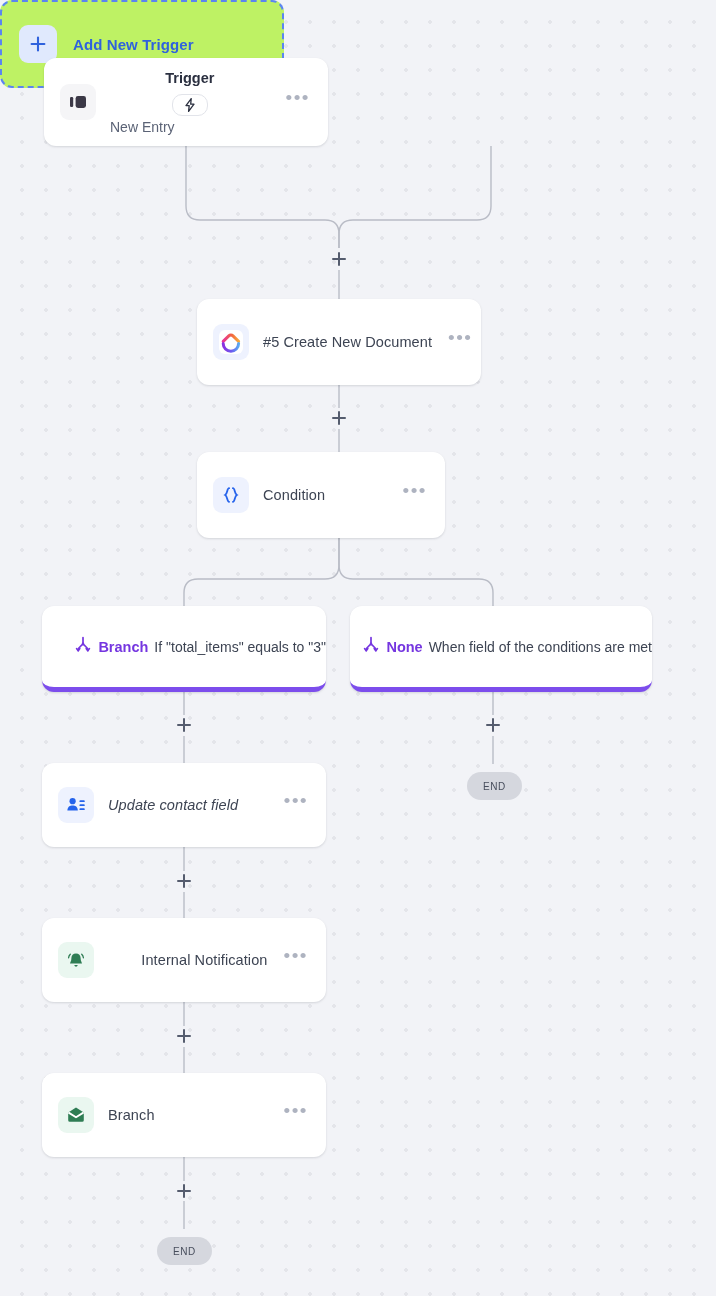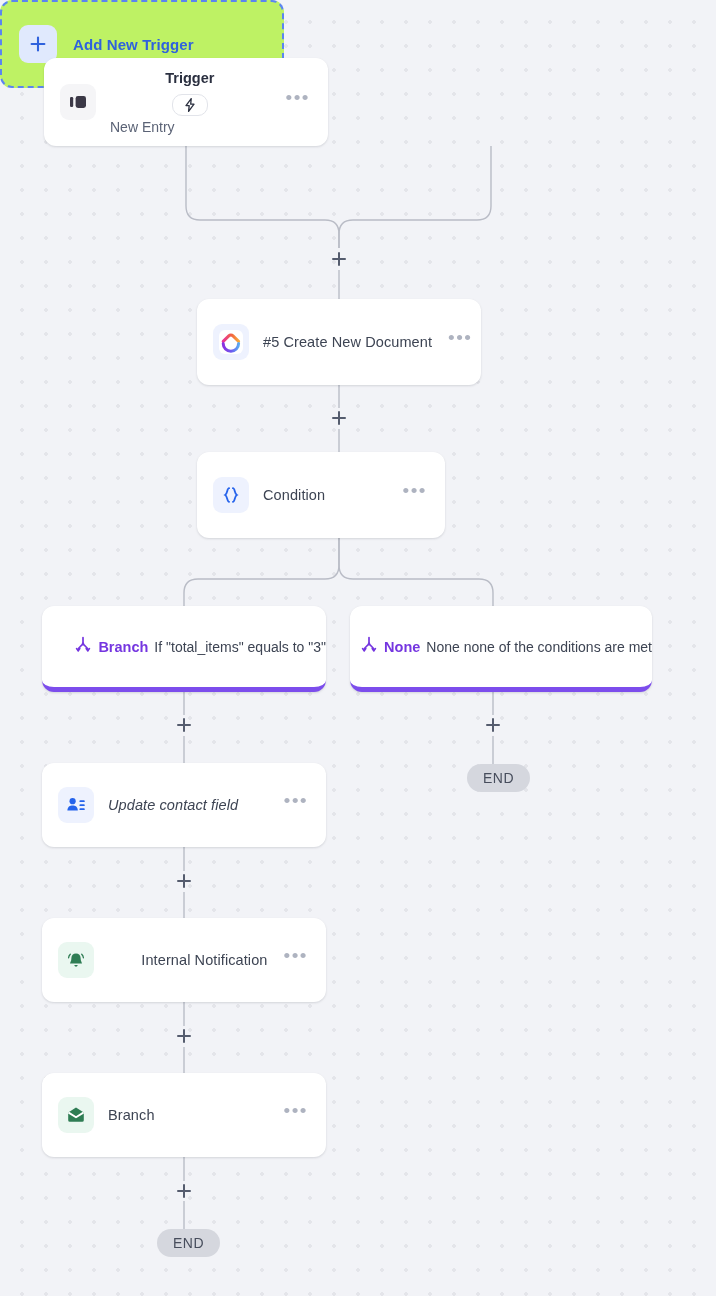--- a/index.html
+++ b/index.html
@@ -200,27 +200,28 @@
   }
 
   
   .end-pill {
     position: absolute;
     height: 28px;
     padding: 0 16px;
     border-radius: 14px;
     background: #d5d7de;
     color: #474d5c;
-    font-size: 14px;
+    font-size: 10px;
     letter-spacing: .5px;
     display: flex;
     align-items: center;
     justify-content: center;
     box-sizing: border-box;
     cursor: pointer;
+    margin-top: 8px;
   }
   #end-none  { left: 467px; top: 764px; }
   #end-main  { left: 157px; top: 1229px; }
 </style>
 </head>
 <body>
 
 <div class="canvas">
 
   <svg class="wires" viewBox="0 0 716 1296" width="716" height="1296" fill="none">
@@ -344,21 +345,21 @@
     <div class="branch-head">
       <span>
         <svg width="18" height="18" viewBox="0 0 18 18">
           <path d="M9 1.6 V6.2 M9 6.2 C9 10.6 4.2 9.6 4.2 14.4 M9 6.2 C9 10.6 13.8 9.6 13.8 14.4" stroke="#7536e0" stroke-width="1.7" fill="none" stroke-linecap="round"></path>
           <path d="M2.6 12.6 L4.2 14.8 L5.8 12.6" stroke="#7536e0" stroke-width="1.7" fill="none" stroke-linecap="round" stroke-linejoin="round"></path>
           <path d="M12.2 12.6 L13.8 14.8 L15.4 12.6" stroke="#7536e0" stroke-width="1.7" fill="none" stroke-linecap="round" stroke-linejoin="round"></path>
         </svg>
       </span>
       <span class="branch-title">None</span>
     </div>
-    <span class="branch-desc">None none of the conditions are met</span>
+    <span class="branch-desc">When field of the conditions are met</span>
   </div>
 
   <div class="card" id="update-card">
     <div class="node-row">
       <div class="icon-tile tile-blue">
         <svg width="22" height="22" viewBox="0 0 22 22">
           <circle cx="7.6" cy="7.2" r="3.1" fill="#2563eb"></circle>
           <path d="M2.4 16.6 C2.4 12.9 5.0 11.6 7.6 11.6 C10.2 11.6 12.8 12.9 12.8 16.6 Z" fill="#2563eb"></path>
           <rect x="14.4" y="6.2" width="5.4" height="1.9" rx=".95" fill="#2563eb"></rect>
           <rect x="14.4" y="10.2" width="5.4" height="1.9" rx=".95" fill="#2563eb"></rect>

